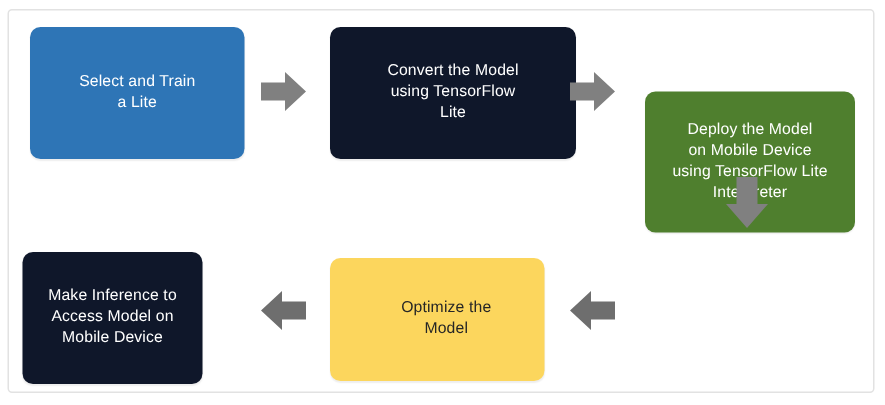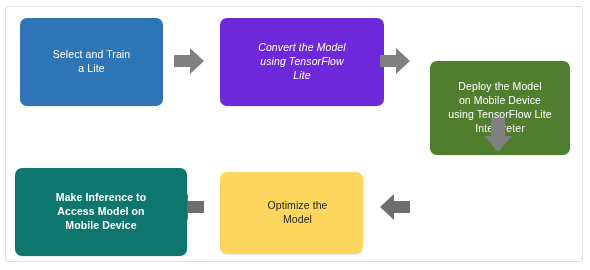--- a/index.html
+++ b/index.html
@@ -52,24 +52,24 @@
     letter-spacing: 0.1px;
     padding: 4px 6px;
     box-shadow: 0 1px 1px rgba(0,0,0,0.07);
   }
   .node-text {
     display: block;
     white-space: pre-line;
   }
   
   #node-select-train  { left: 20px;  top: 18px;  width: 143px; height: 88px; background: #2E75B6; color: #ffffff; }
-  #node-convert       { left: 220px; top: 18px;  width: 164px; height: 88px; background: #6d28d9; color: #ffffff; font-style: italic; }
+  #node-convert       { left: 220px; top: 18px;  width: 164px; height: 88px; background: #0f172a; color: #ffffff; }
   #node-deploy        { left: 430px; top: 15px;  width: 140px; height: 94px; background: #4F7F2E; color: #ffffff; margin-top: 46px; }
   
-  #node-inference     { left: 15px;  top: 168px; width: 172px; height: 88px; background: #0f766e; color: #ffffff; font-weight: bold; }
+  #node-inference     { left: 15px;  top: 168px; width: 120px; height: 88px; background: #0f172a; color: #ffffff; }
   #node-optimize      { left: 220px; top: 172px; width: 143px; height: 82px; background: #FCD65D; color: #262626; padding-left: 18px; }
   #node-devices       { left: 430px; top: 157px; width: 140px; height: 99px; background: #808080; color: #ffffff; }
 
   .arrow {
     position: absolute;
   }
   .arrow svg { display: block; }
   #arrow-1 { left: 172px; top: 44px; }
   #arrow-2 { left: 378px; top: 44px; }
   #arrow-3 { left: 480px; top: 116px; }

